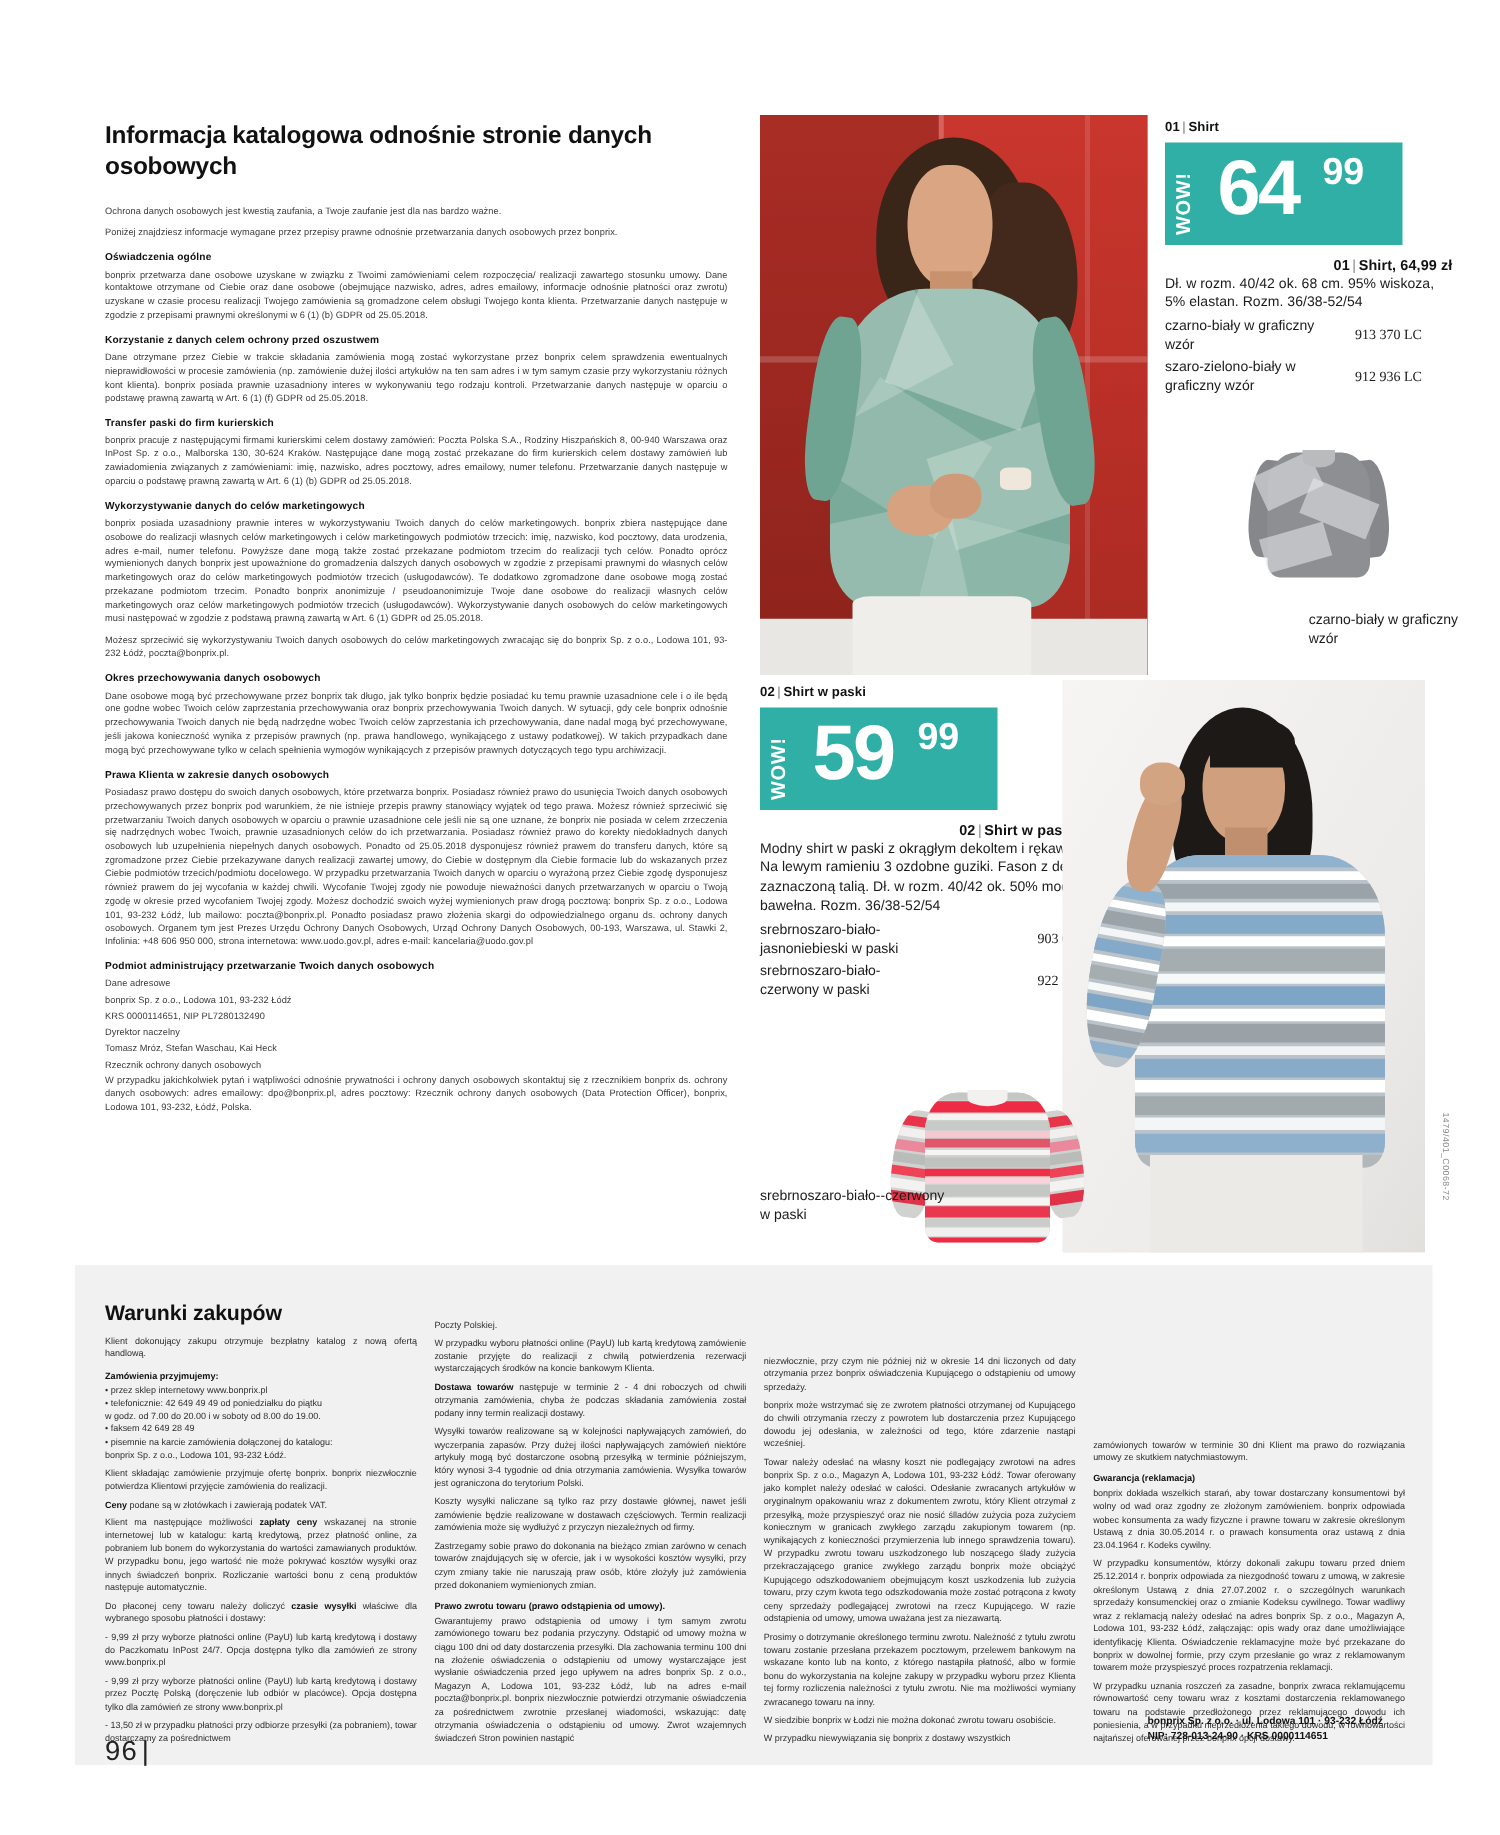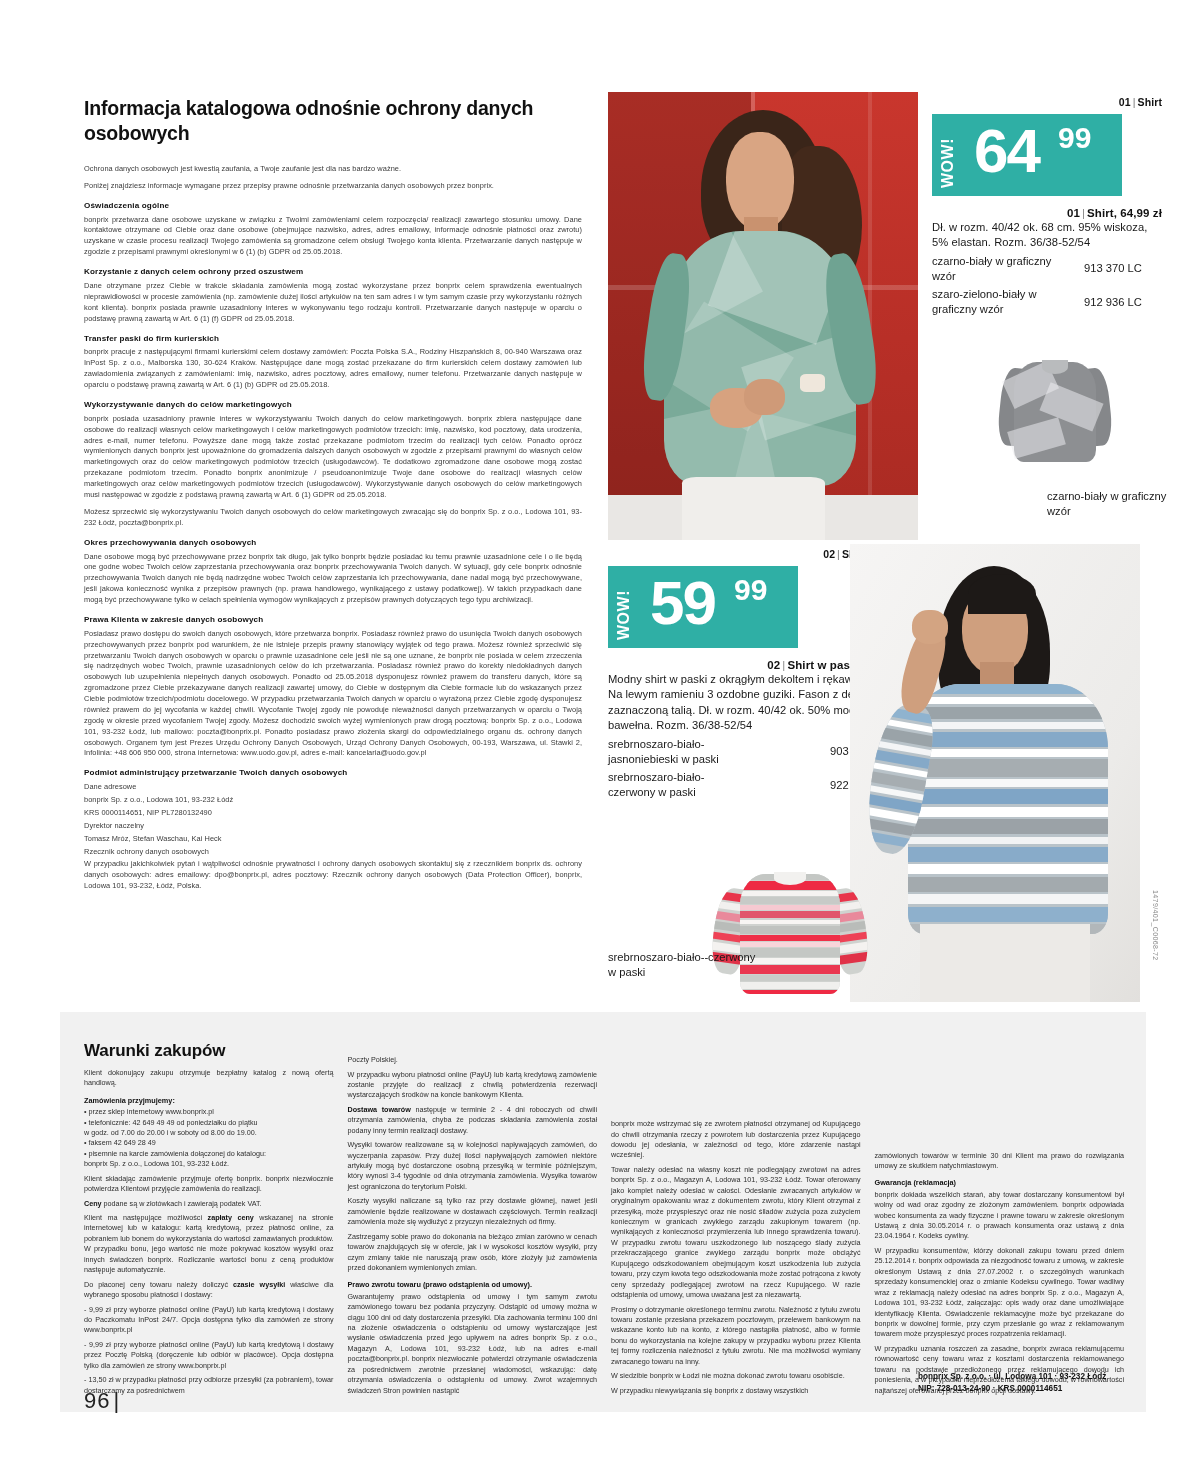--- a/index.html
+++ b/index.html
@@ -38,21 +38,20 @@
 
   
   .photo-main {
     position:absolute; left:608px; top:92px; width:310px; height:448px;
     overflow:hidden; background:#b8342c;
   }
   .prod01-info { position:absolute; left:932px; top:96px; width:230px; }
   .prod-label {
     font-size:10.5px; font-weight:bold; color:#111; margin-bottom:6px;
     letter-spacing:0.1px;
-    text-align:right;
   }
   .prod-label .sep { font-weight:normal; color:#777; padding:0 2px; }
   .price-box {
     position:relative; width:190px; height:82px; background:#2fafa5;
     margin-bottom:11px; display:block;
   }
   .wow {
     position:absolute; left:8px; bottom:8px;
     font-size:16px; font-weight:bold; color:#fff;
     writing-mode:vertical-rl; transform:rotate(180deg);
@@ -75,21 +74,21 @@
   .prod-headline .sep { font-weight:normal; color:#888; padding:0 2px; }
   .prod-desc {
     font-size:11.2px; color:#1a1a1a; line-height:1.38; margin-bottom:2px;
     letter-spacing:0.05px;
   }
   .variant-row {
     display:flex; justify-content:space-between; align-items:center;
     font-size:11.2px; line-height:1.35; margin-top:3px;
   }
   .variant-name { width:125px; }
-  .variant-code { white-space:nowrap; text-align:left; width:78px; }
+  .variant-code { white-space:nowrap; text-align:left; width:78px;font-family:Liberation Serif, serif; }
 
   
   .swatch-grey {
     position:absolute; left:1000px; top:352px; width:120px; height:140px;
   }
   .swatch-caption {
     position:absolute; left:1047px; top:489px; width:120px;
     font-size:11.2px; line-height:1.35; color:#1a1a1a;
   }
 
@@ -197,21 +196,21 @@
   .rs-neck { position:absolute; left:62px; top:10px; width:32px; height:13px; background:#f2f1ef; border-radius:0 0 60% 60%; z-index:3; }
 </style>
 </head>
 <body>
 
 <div class="page">
 
   <div class="top-area">
 
     <div class="privacy-col">
-      <h1 class="privacy-title">Informacja katalogowa odnośnie ochrony danych osobowych</h1>
+      <h1 class="privacy-title">Informacja katalogowa odnośnie stronie danych osobowych</h1>
       <p class="p-b">Ochrona danych osobowych jest kwestią zaufania, a Twoje zaufanie jest dla nas bardzo ważne.</p>
       <p class="p-b">Poniżej znajdziesz informacje wymagane przez przepisy prawne odnośnie przetwarzania danych osobowych przez bonprix.</p>
 
       <div class="p-h">Oświadczenia ogólne</div>
       <p class="p-b">bonprix przetwarza dane osobowe uzyskane w związku z Twoimi zamówieniami celem rozpoczęcia/ realizacji zawartego stosunku umowy. Dane kontaktowe otrzymane od Ciebie oraz dane osobowe (obejmujące nazwisko, adres, adres emailowy, informacje odnośnie płatności oraz zwrotu) uzyskane w czasie procesu realizacji Twojego zamówienia są gromadzone celem obsługi Twojego konta klienta. Przetwarzanie danych następuje w zgodzie z przepisami prawnymi określonymi w 6 (1) (b) GDPR od 25.05.2018.</p>
 
       <div class="p-h">Korzystanie z danych celem ochrony przed oszustwem</div>
       <p class="p-b">Dane otrzymane przez Ciebie w trakcie składania zamówienia mogą zostać wykorzystane przez bonprix celem sprawdzenia ewentualnych nieprawidłowości w procesie zamówienia (np. zamówienie dużej ilości artykułów na ten sam adres i w tym samym czasie przy wykorzystaniu różnych kont klienta). bonprix posiada prawnie uzasadniony interes w wykonywaniu tego rodzaju kontroli. Przetwarzanie danych następuje w oparciu o podstawę prawną zawartą w Art. 6 (1) (f) GDPR od 25.05.2018.</p>
 
       <div class="p-h">Transfer paski do firm kurierskich</div>
@@ -459,20 +458,21 @@
         <p class="t-b">W przypadku wyboru płatności online (PayU) lub kartą kredytową zamówienie zostanie przyjęte do realizacji z chwilą potwierdzenia rezerwacji wystarczających środków na koncie bankowym Klienta.</p>
         <p class="t-b"><b>Dostawa towarów</b> następuje w terminie 2 - 4 dni roboczych od chwili otrzymania zamówienia, chyba że podczas składania zamówienia został podany inny termin realizacji dostawy.</p>
         <p class="t-b">Wysyłki towarów realizowane są w kolejności napływających zamówień, do wyczerpania zapasów. Przy dużej ilości napływających zamówień niektóre artykuły mogą być dostarczone osobną przesyłką w terminie późniejszym, który wynosi 3-4 tygodnie od dnia otrzymania zamówienia. Wysyłka towarów jest ograniczona do terytorium Polski.</p>
         <p class="t-b">Koszty wysyłki naliczane są tylko raz przy dostawie głównej, nawet jeśli zamówienie będzie realizowane w dostawach częściowych. Termin realizacji zamówienia może się wydłużyć z przyczyn niezależnych od firmy.</p>
         <p class="t-b">Zastrzegamy sobie prawo do dokonania na bieżąco zmian zarówno w cenach towarów znajdujących się w ofercie, jak i w wysokości kosztów wysyłki, przy czym zmiany takie nie naruszają praw osób, które złożyły już zamówienia przed dokonaniem wymienionych zmian.</p>
         <div class="t-h">Prawo zwrotu towaru (prawo odstąpienia od umowy).</div>
         <p class="t-b">Gwarantujemy prawo odstąpienia od umowy i tym samym zwrotu zamówionego towaru bez podania przyczyny. Odstąpić od umowy można w ciągu 100 dni od daty dostarczenia przesyłki. Dla zachowania terminu 100 dni na złożenie oświadczenia o odstąpieniu od umowy wystarczające jest wysłanie oświadczenia przed jego upływem na adres bonprix Sp. z o.o., Magazyn A, Lodowa 101, 93-232 Łódź, lub na adres e-mail poczta@bonprix.pl. bonprix niezwłocznie potwierdzi otrzymanie oświadczenia za pośrednictwem zwrotnie przesłanej wiadomości, wskazując: datę otrzymania oświadczenia o odstąpieniu od umowy. Zwrot wzajemnych świadczeń Stron powinien nastąpić</p>
       </div>
 
       <div class="terms-col">
+        <p class="t-b">niezwłocznie, przy czym nie później niż w okresie 14 dni liczonych od daty otrzymania przez bonprix oświadczenia Kupującego o odstąpieniu od umowy sprzedaży.</p>
         <p class="t-b">bonprix może wstrzymać się ze zwrotem płatności otrzymanej od Kupującego do chwili otrzymania rzeczy z powrotem lub dostarczenia przez Kupującego dowodu jej odesłania, w zależności od tego, które zdarzenie nastąpi wcześniej.</p>
         <p class="t-b">Towar należy odesłać na własny koszt nie podlegający zwrotowi na adres bonprix Sp. z o.o., Magazyn A, Lodowa 101, 93-232 Łódź. Towar oferowany jako komplet należy odesłać w całości. Odesłanie zwracanych artykułów w oryginalnym opakowaniu wraz z dokumentem zwrotu, który Klient otrzymał z przesyłką, może przyspieszyć oraz nie nosić ślladów zużycia poza zużyciem koniecznym w granicach zwykłego zarządu zakupionym towarem (np. wynikających z konieczności przymierzenia lub innego sprawdzenia towaru). W przypadku zwrotu towaru uszkodzonego lub noszącego ślady zużycia przekraczającego granice zwykłego zarządu bonprix może obciążyć Kupującego odszkodowaniem obejmującym koszt uszkodzenia lub zużycia towaru, przy czym kwota tego odszkodowania może zostać potrącona z kwoty ceny sprzedaży podlegającej zwrotowi na rzecz Kupującego. W razie odstąpienia od umowy, umowa uważana jest za niezawartą.</p>
         <p class="t-b">Prosimy o dotrzymanie określonego terminu zwrotu. Należność z tytułu zwrotu towaru zostanie przesłana przekazem pocztowym, przelewem bankowym na wskazane konto lub na konto, z którego nastąpiła płatność, albo w formie bonu do wykorzystania na kolejne zakupy w przypadku wyboru przez Klienta tej formy rozliczenia należności z tytułu zwrotu. Nie ma możliwości wymiany zwracanego towaru na inny.</p>
         <p class="t-b">W siedzibie bonprix w Łodzi nie można dokonać zwrotu towaru osobiście.</p>
         <p class="t-b">W przypadku niewywiązania się bonprix z dostawy wszystkich</p>
       </div>
 
       <div class="terms-col">
         <p class="t-b">zamówionych towarów w terminie 30 dni Klient ma prawo do rozwiązania umowy ze skutkiem natychmiastowym.</p>
         <div class="t-h">Gwarancja (reklamacja)</div>

